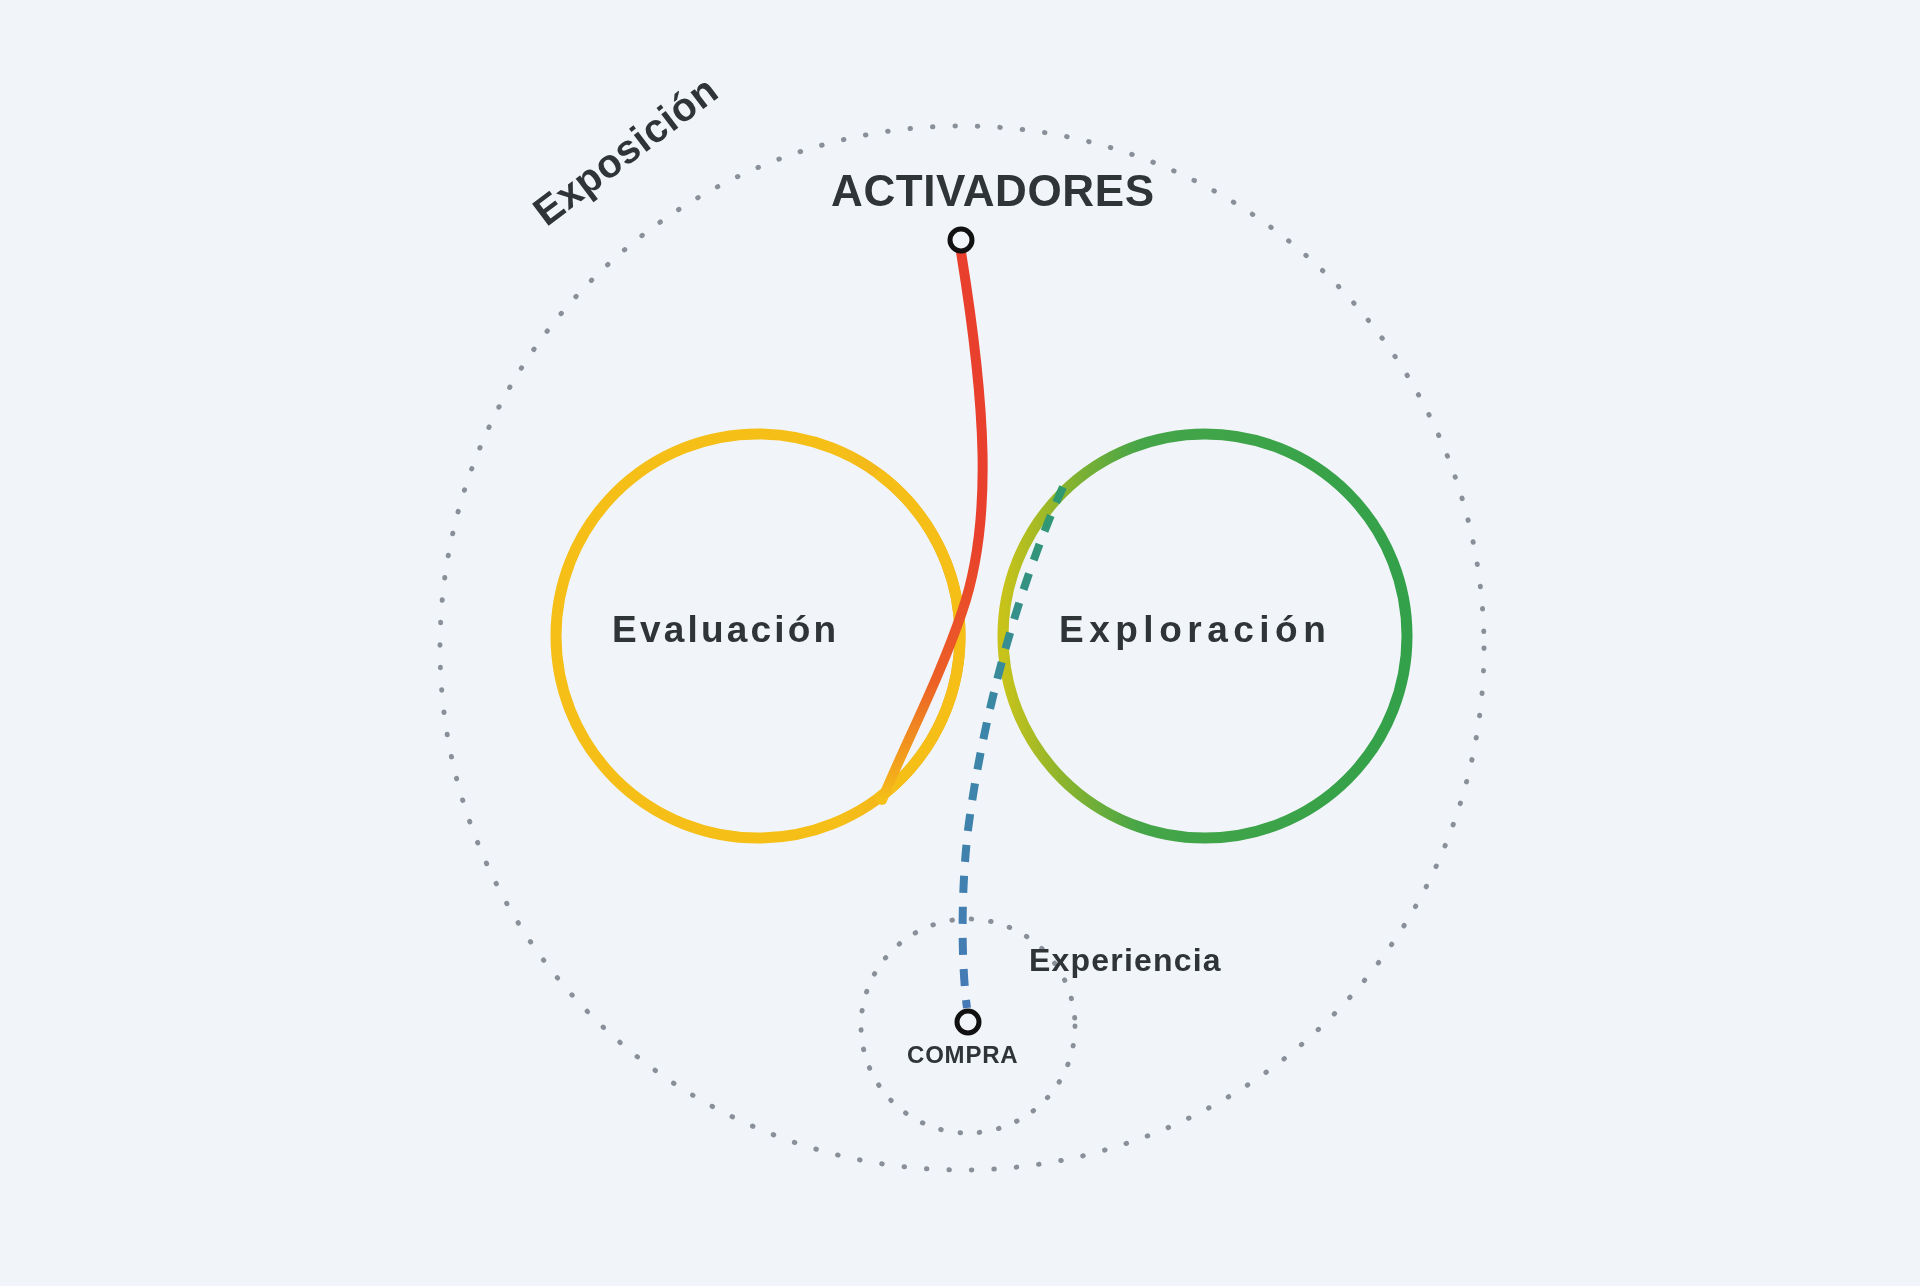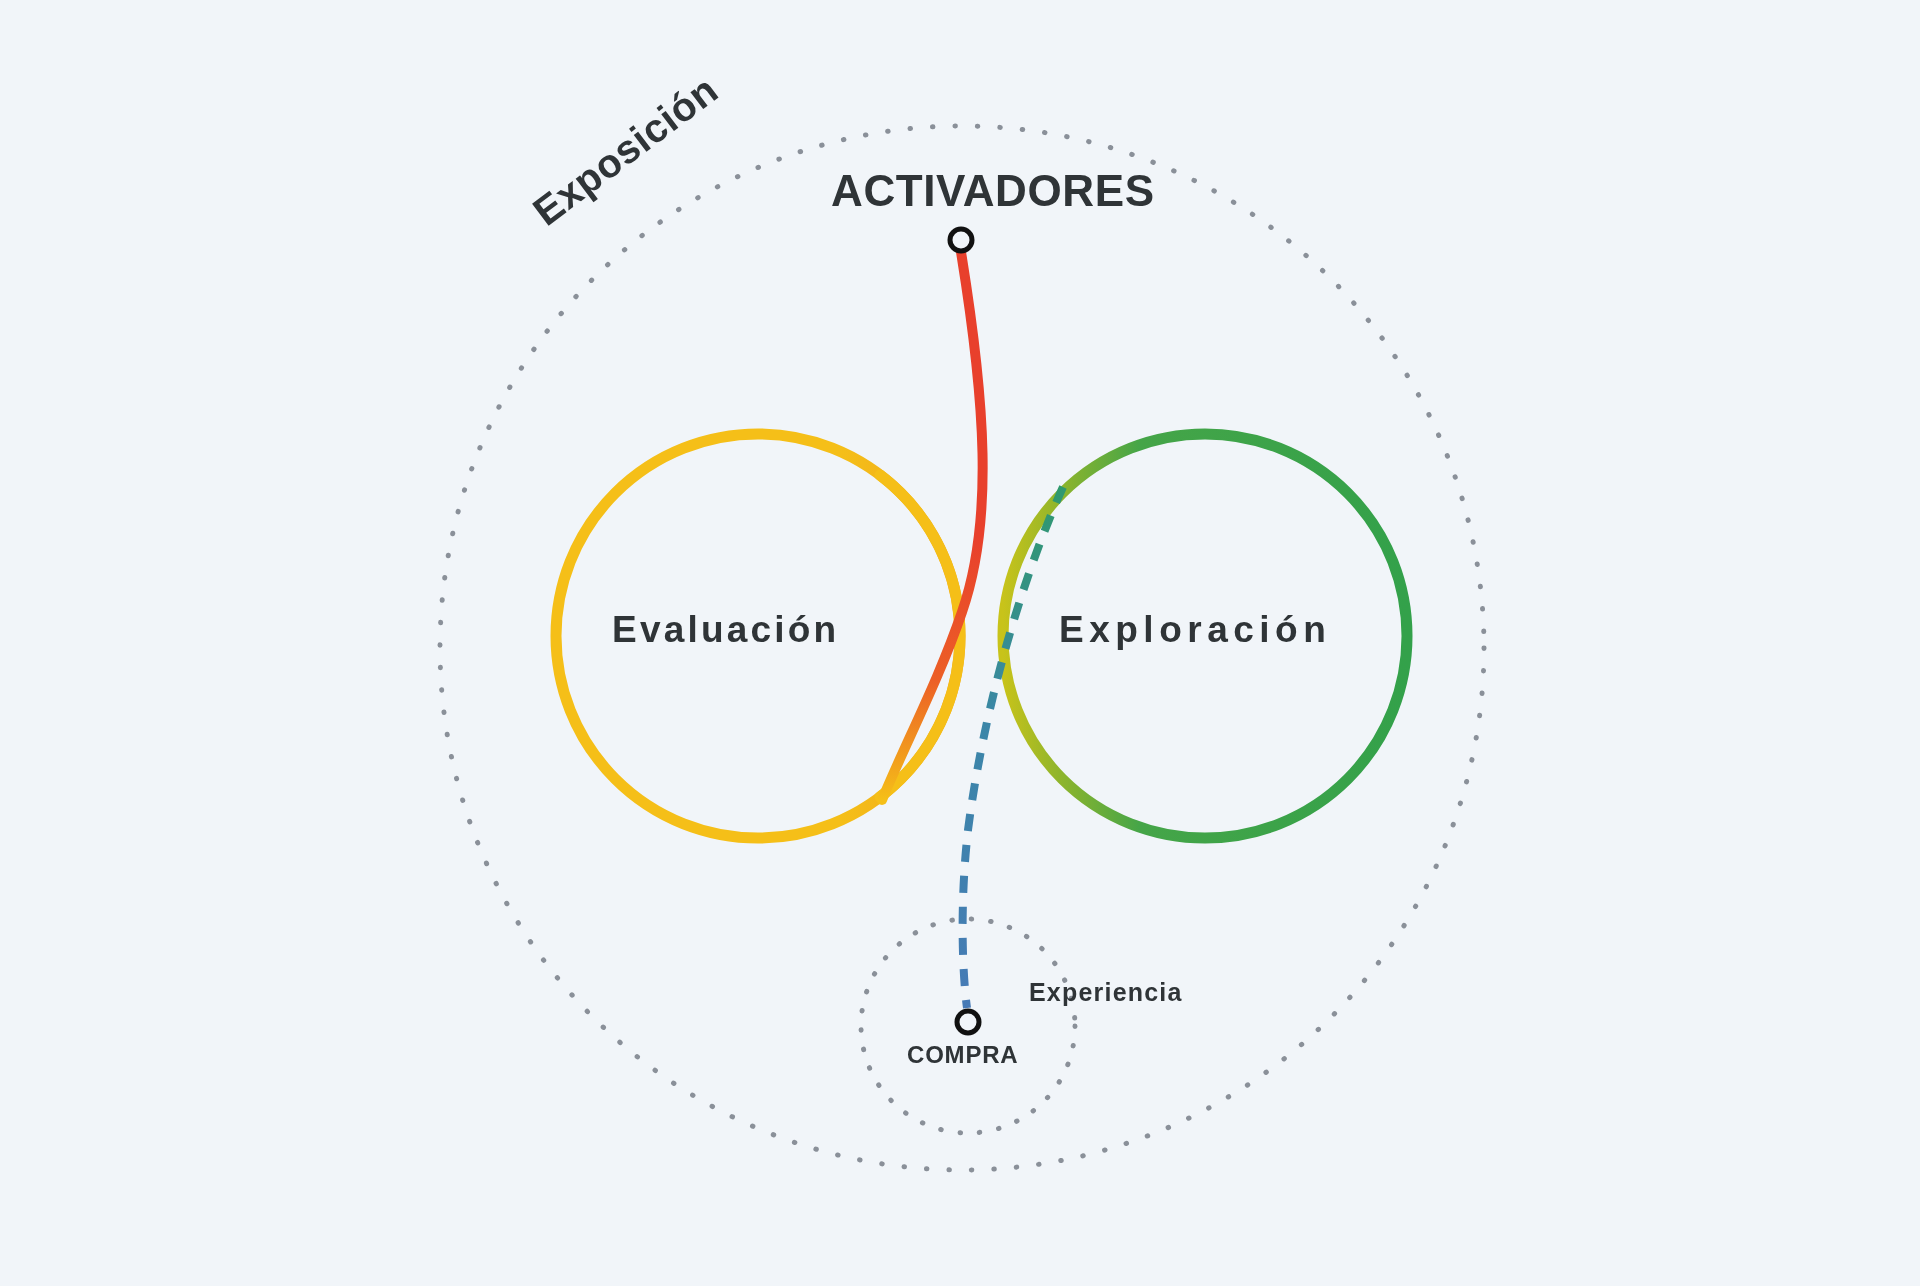--- a/index.html
+++ b/index.html
@@ -70,25 +70,24 @@
     top: 611px;
     font-size: 37px;
     font-weight: 600;
     letter-spacing: 5.5px;
     color: #2f3437;
   }
   
   #label-experiencia {
     left: 1029px;
     top: 944px;
-    font-size: 25px;
+    font-size: 32px;
     font-weight: 700;
     letter-spacing: 1.2px;
     color: #2f3437;
-    margin-top: 36px;
   }
   
   #label-compra {
     left: 907px;
     top: 1043px;
     font-size: 24px;
     font-weight: 700;
     letter-spacing: 0.8px;
     color: #2f3437;
     text-align: right;

